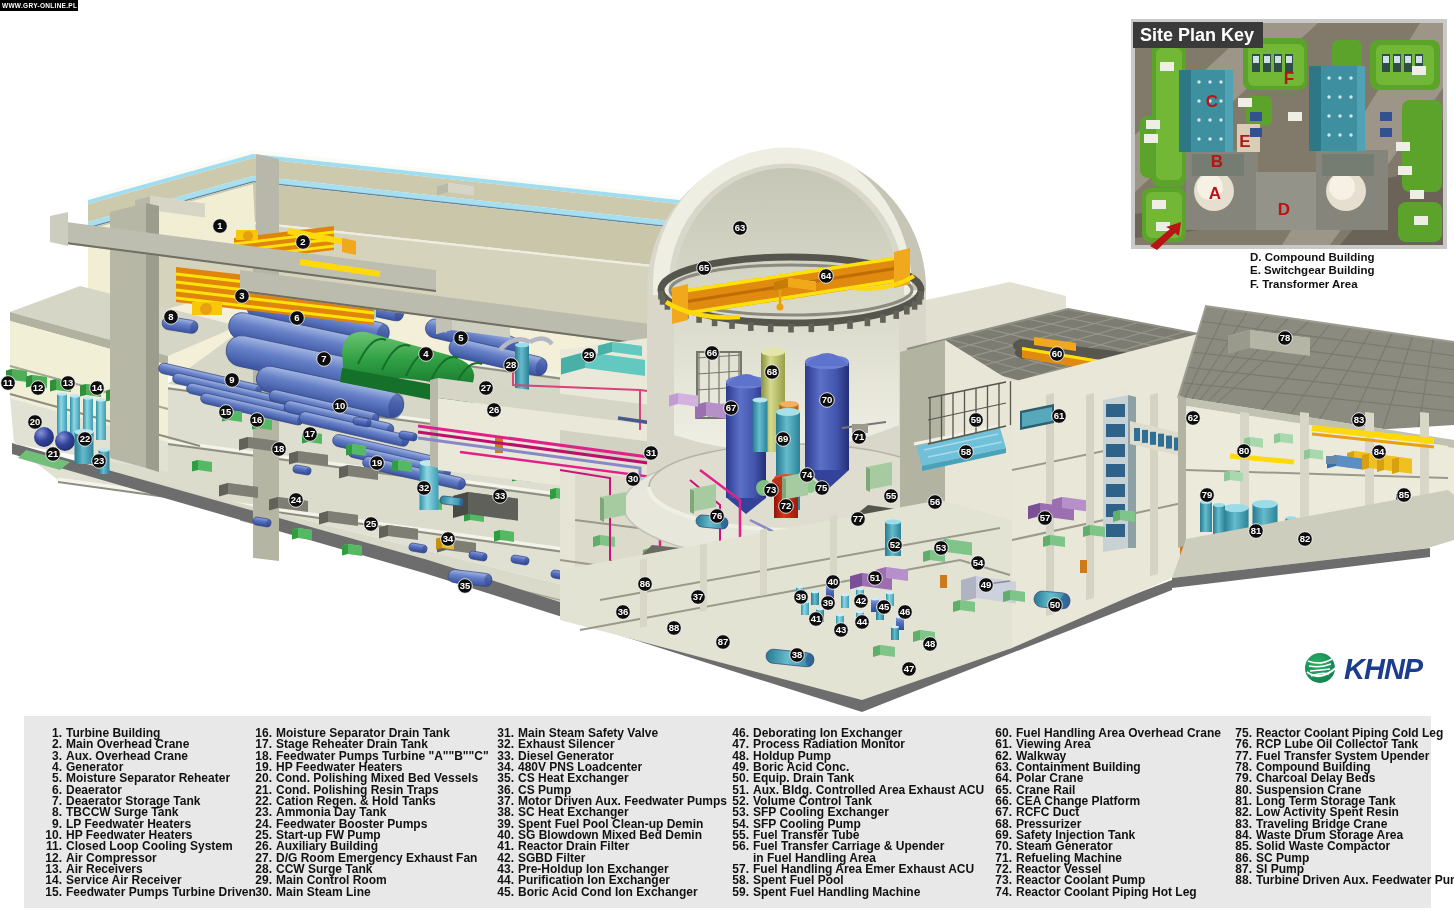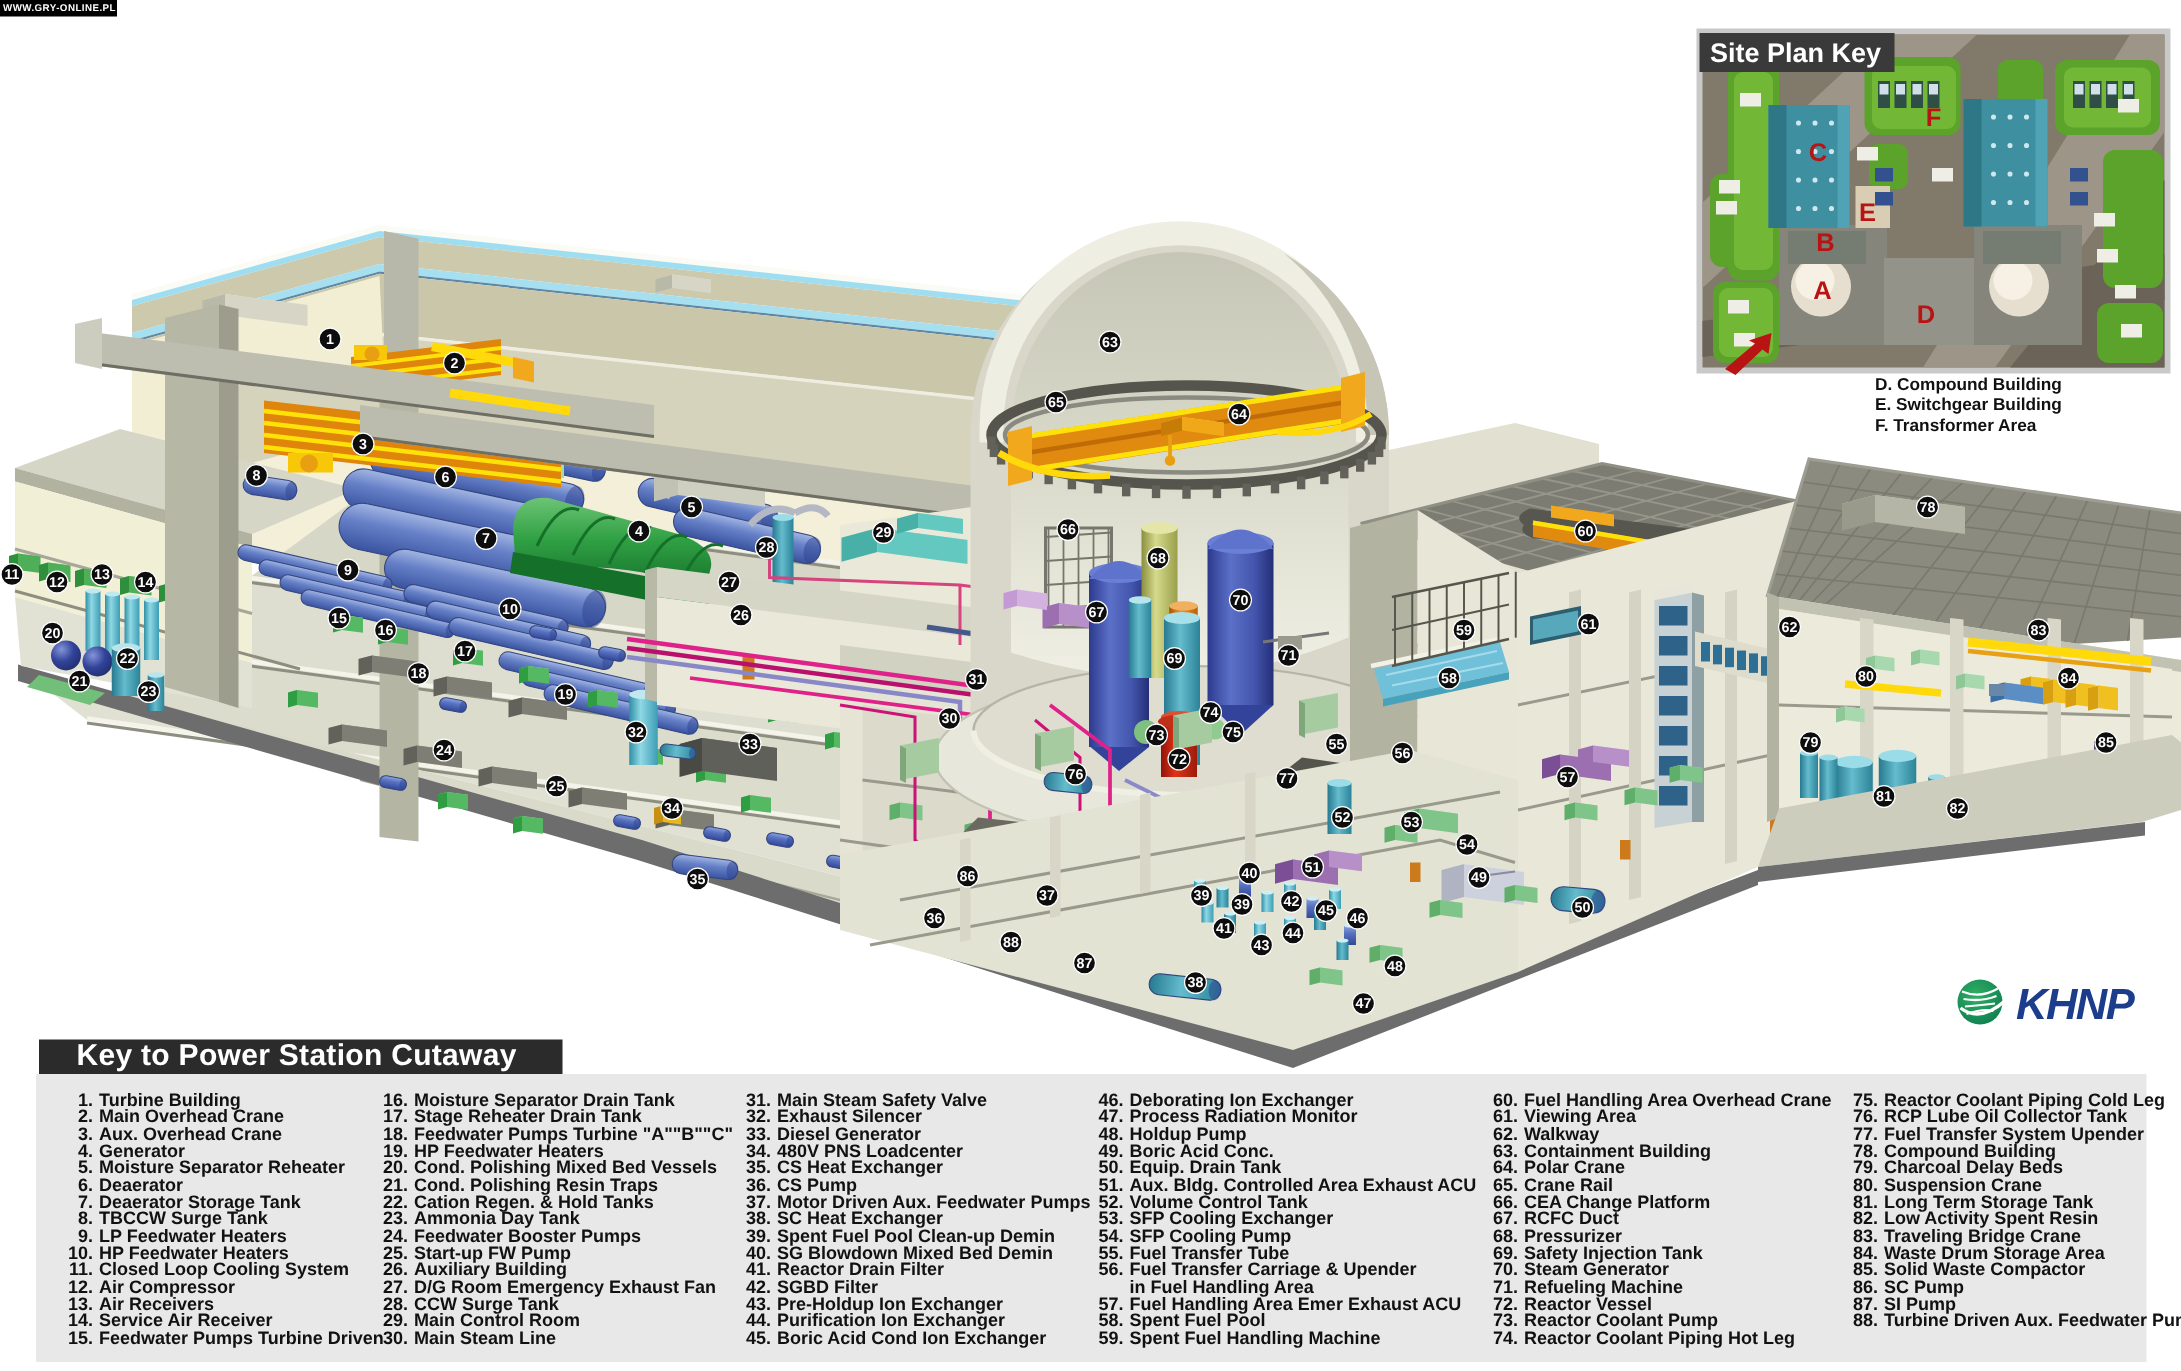--- a/index.html
+++ b/index.html
@@ -1067,19 +1067,18 @@
       <path d="M1309,666 q12,2 22,-2" fill="none" stroke="#fff" stroke-width="1.5"></path>
       <path d="M1310,671 q12,-1 20,-2" fill="none" stroke="#fff" stroke-width="1.5"></path>
       <path d="M1311,676 q12,-4 18,-2" fill="none" stroke="#fff" stroke-width="1.5"></path>
       <path d="M1307,672 Q1320,682 1337,667" fill="none" stroke="#fff" stroke-width="2.2"></path>
       <text x="1344" y="679" font-size="29" font-weight="bold" font-style="italic" fill="#1c3d8c" letter-spacing="-1">KHNP</text>
     </svg>
 <div class="wm">WWW.GRY-ONLINE.PL</div>
 <div class="sptitle">Site Plan Key</div>
 <div class="spleg" style="left:1250px">D. Compound Building<br>E. Switchgear Building<br>F. Transformer Area</div>
 <div class="keybox"></div>
-<div class="keybar">Key to Power Station Cutaway</div>
 <div class="col" style="left:40px"><span class="n">1.</span>Turbine Building<br><span class="n">2.</span>Main Overhead Crane<br><span class="n">3.</span>Aux. Overhead Crane<br><span class="n">4.</span>Generator<br><span class="n">5.</span>Moisture Separator Reheater<br><span class="n">6.</span>Deaerator<br><span class="n">7.</span>Deaerator Storage Tank<br><span class="n">8.</span>TBCCW Surge Tank<br><span class="n">9.</span>LP Feedwater Heaters<br><span class="n">10.</span>HP Feedwater Heaters<br><span class="n">11.</span>Closed Loop Cooling System<br><span class="n">12.</span>Air Compressor<br><span class="n">13.</span>Air Receivers<br><span class="n">14.</span>Service Air Receiver<br><span class="n">15.</span>Feedwater Pumps Turbine Driven</div>
     <div class="col" style="left:250px"><span class="n">16.</span>Moisture Separator Drain Tank<br><span class="n">17.</span>Stage Reheater Drain Tank<br><span class="n">18.</span>Feedwater Pumps Turbine "A""B""C"<br><span class="n">19.</span>HP Feedwater Heaters<br><span class="n">20.</span>Cond. Polishing Mixed Bed Vessels<br><span class="n">21.</span>Cond. Polishing Resin Traps<br><span class="n">22.</span>Cation Regen. &amp; Hold Tanks<br><span class="n">23.</span>Ammonia Day Tank<br><span class="n">24.</span>Feedwater Booster Pumps<br><span class="n">25.</span>Start-up FW Pump<br><span class="n">26.</span>Auxiliary Building<br><span class="n">27.</span>D/G Room Emergency Exhaust Fan<br><span class="n">28.</span>CCW Surge Tank<br><span class="n">29.</span>Main Control Room<br><span class="n">30.</span>Main Steam Line</div>
     <div class="col" style="left:492px"><span class="n">31.</span>Main Steam Safety Valve<br><span class="n">32.</span>Exhaust Silencer<br><span class="n">33.</span>Diesel Generator<br><span class="n">34.</span>480V PNS Loadcenter<br><span class="n">35.</span>CS Heat Exchanger<br><span class="n">36.</span>CS Pump<br><span class="n">37.</span>Motor Driven Aux. Feedwater Pumps<br><span class="n">38.</span>SC Heat Exchanger<br><span class="n">39.</span>Spent Fuel Pool Clean-up Demin<br><span class="n">40.</span>SG Blowdown Mixed Bed Demin<br><span class="n">41.</span>Reactor Drain Filter<br><span class="n">42.</span>SGBD Filter<br><span class="n">43.</span>Pre-Holdup Ion Exchanger<br><span class="n">44.</span>Purification Ion Exchanger<br><span class="n">45.</span>Boric Acid Cond Ion Exchanger</div>
     <div class="col" style="left:727px"><span class="n">46.</span>Deborating Ion Exchanger<br><span class="n">47.</span>Process Radiation Monitor<br><span class="n">48.</span>Holdup Pump<br><span class="n">49.</span>Boric Acid Conc.<br><span class="n">50.</span>Equip. Drain Tank<br><span class="n">51.</span>Aux. Bldg. Controlled Area Exhaust ACU<br><span class="n">52.</span>Volume Control Tank<br><span class="n">53.</span>SFP Cooling Exchanger<br><span class="n">54.</span>SFP Cooling Pump<br><span class="n">55.</span>Fuel Transfer Tube<br><span class="n">56.</span>Fuel Transfer Carriage &amp; Upender<br><span class="n"></span>in Fuel Handling Area<br><span class="n">57.</span>Fuel Handling Area Emer Exhaust ACU<br><span class="n">58.</span>Spent Fuel Pool<br><span class="n">59.</span>Spent Fuel Handling Machine</div>
     <div class="col" style="left:990px"><span class="n">60.</span>Fuel Handling Area Overhead Crane<br><span class="n">61.</span>Viewing Area<br><span class="n">62.</span>Walkway<br><span class="n">63.</span>Containment Building<br><span class="n">64.</span>Polar Crane<br><span class="n">65.</span>Crane Rail<br><span class="n">66.</span>CEA Change Platform<br><span class="n">67.</span>RCFC Duct<br><span class="n">68.</span>Pressurizer<br><span class="n">69.</span>Safety Injection Tank<br><span class="n">70.</span>Steam Generator<br><span class="n">71.</span>Refueling Machine<br><span class="n">72.</span>Reactor Vessel<br><span class="n">73.</span>Reactor Coolant Pump<br><span class="n">74.</span>Reactor Coolant Piping Hot Leg</div>
     <div class="col" style="left:1230px"><span class="n">75.</span>Reactor Coolant Piping Cold Leg<br><span class="n">76.</span>RCP Lube Oil Collector Tank<br><span class="n">77.</span>Fuel Transfer System Upender<br><span class="n">78.</span>Compound Building<br><span class="n">79.</span>Charcoal Delay Beds<br><span class="n">80.</span>Suspension Crane<br><span class="n">81.</span>Long Term Storage Tank<br><span class="n">82.</span>Low Activity Spent Resin<br><span class="n">83.</span>Traveling Bridge Crane<br><span class="n">84.</span>Waste Drum Storage Area<br><span class="n">85.</span>Solid Waste Compactor<br><span class="n">86.</span>SC Pump<br><span class="n">87.</span>SI Pump<br><span class="n">88.</span>Turbine Driven Aux. Feedwater Pump</div>
 </div>
 </body></html>

